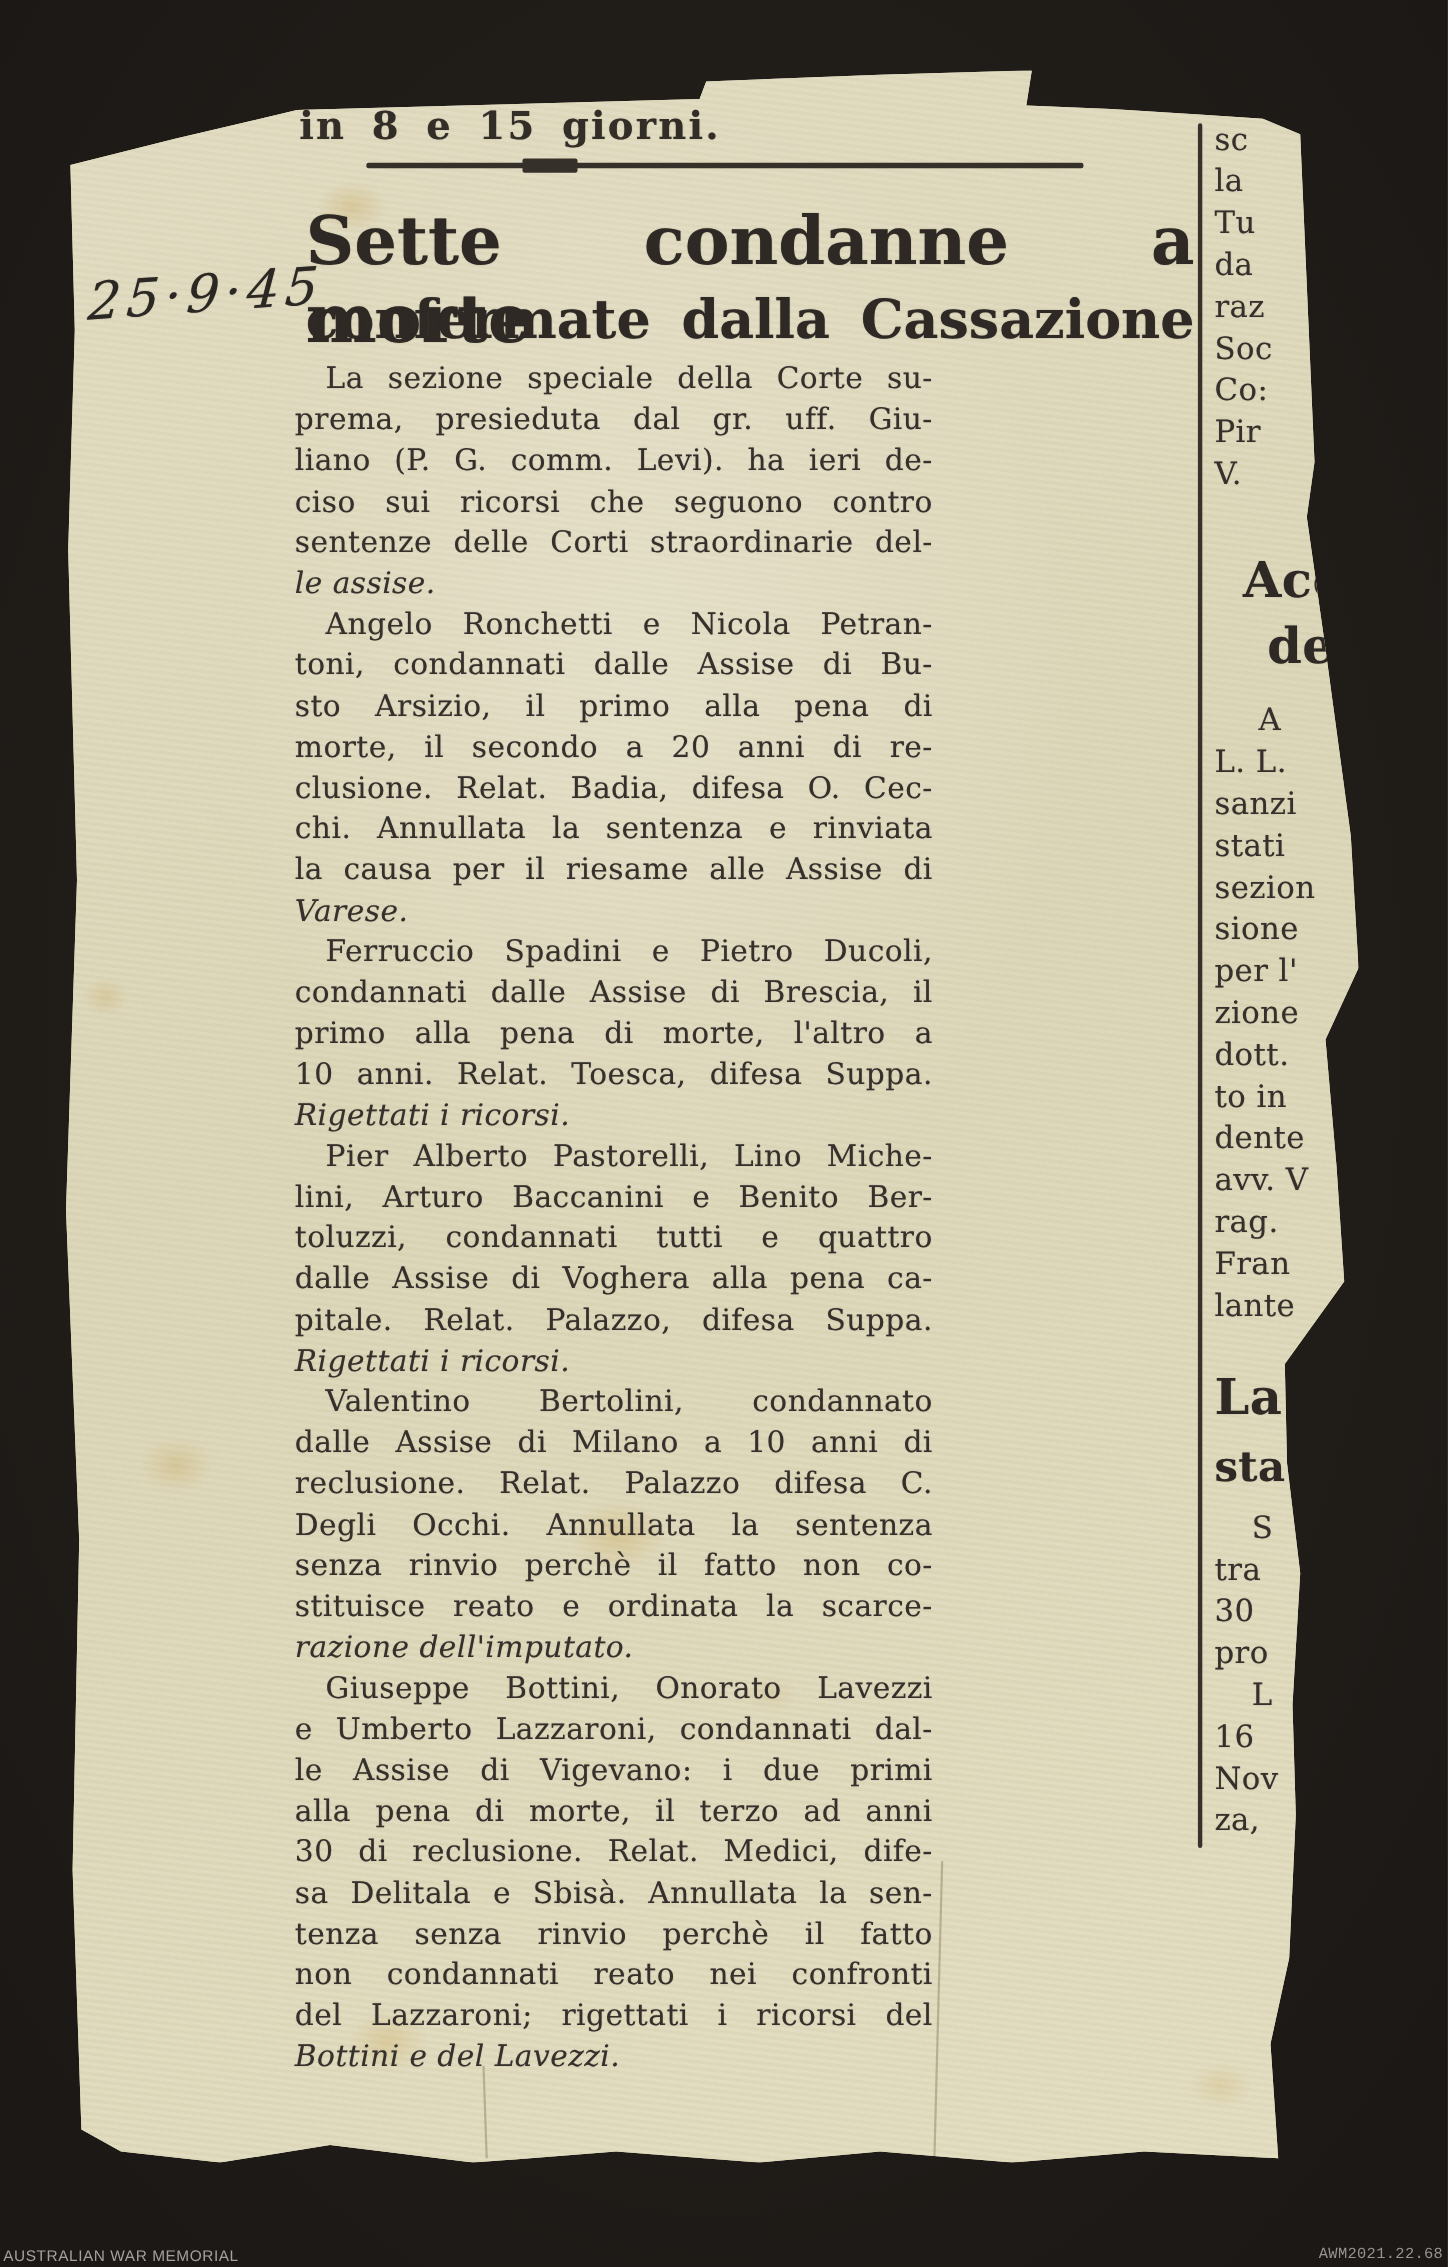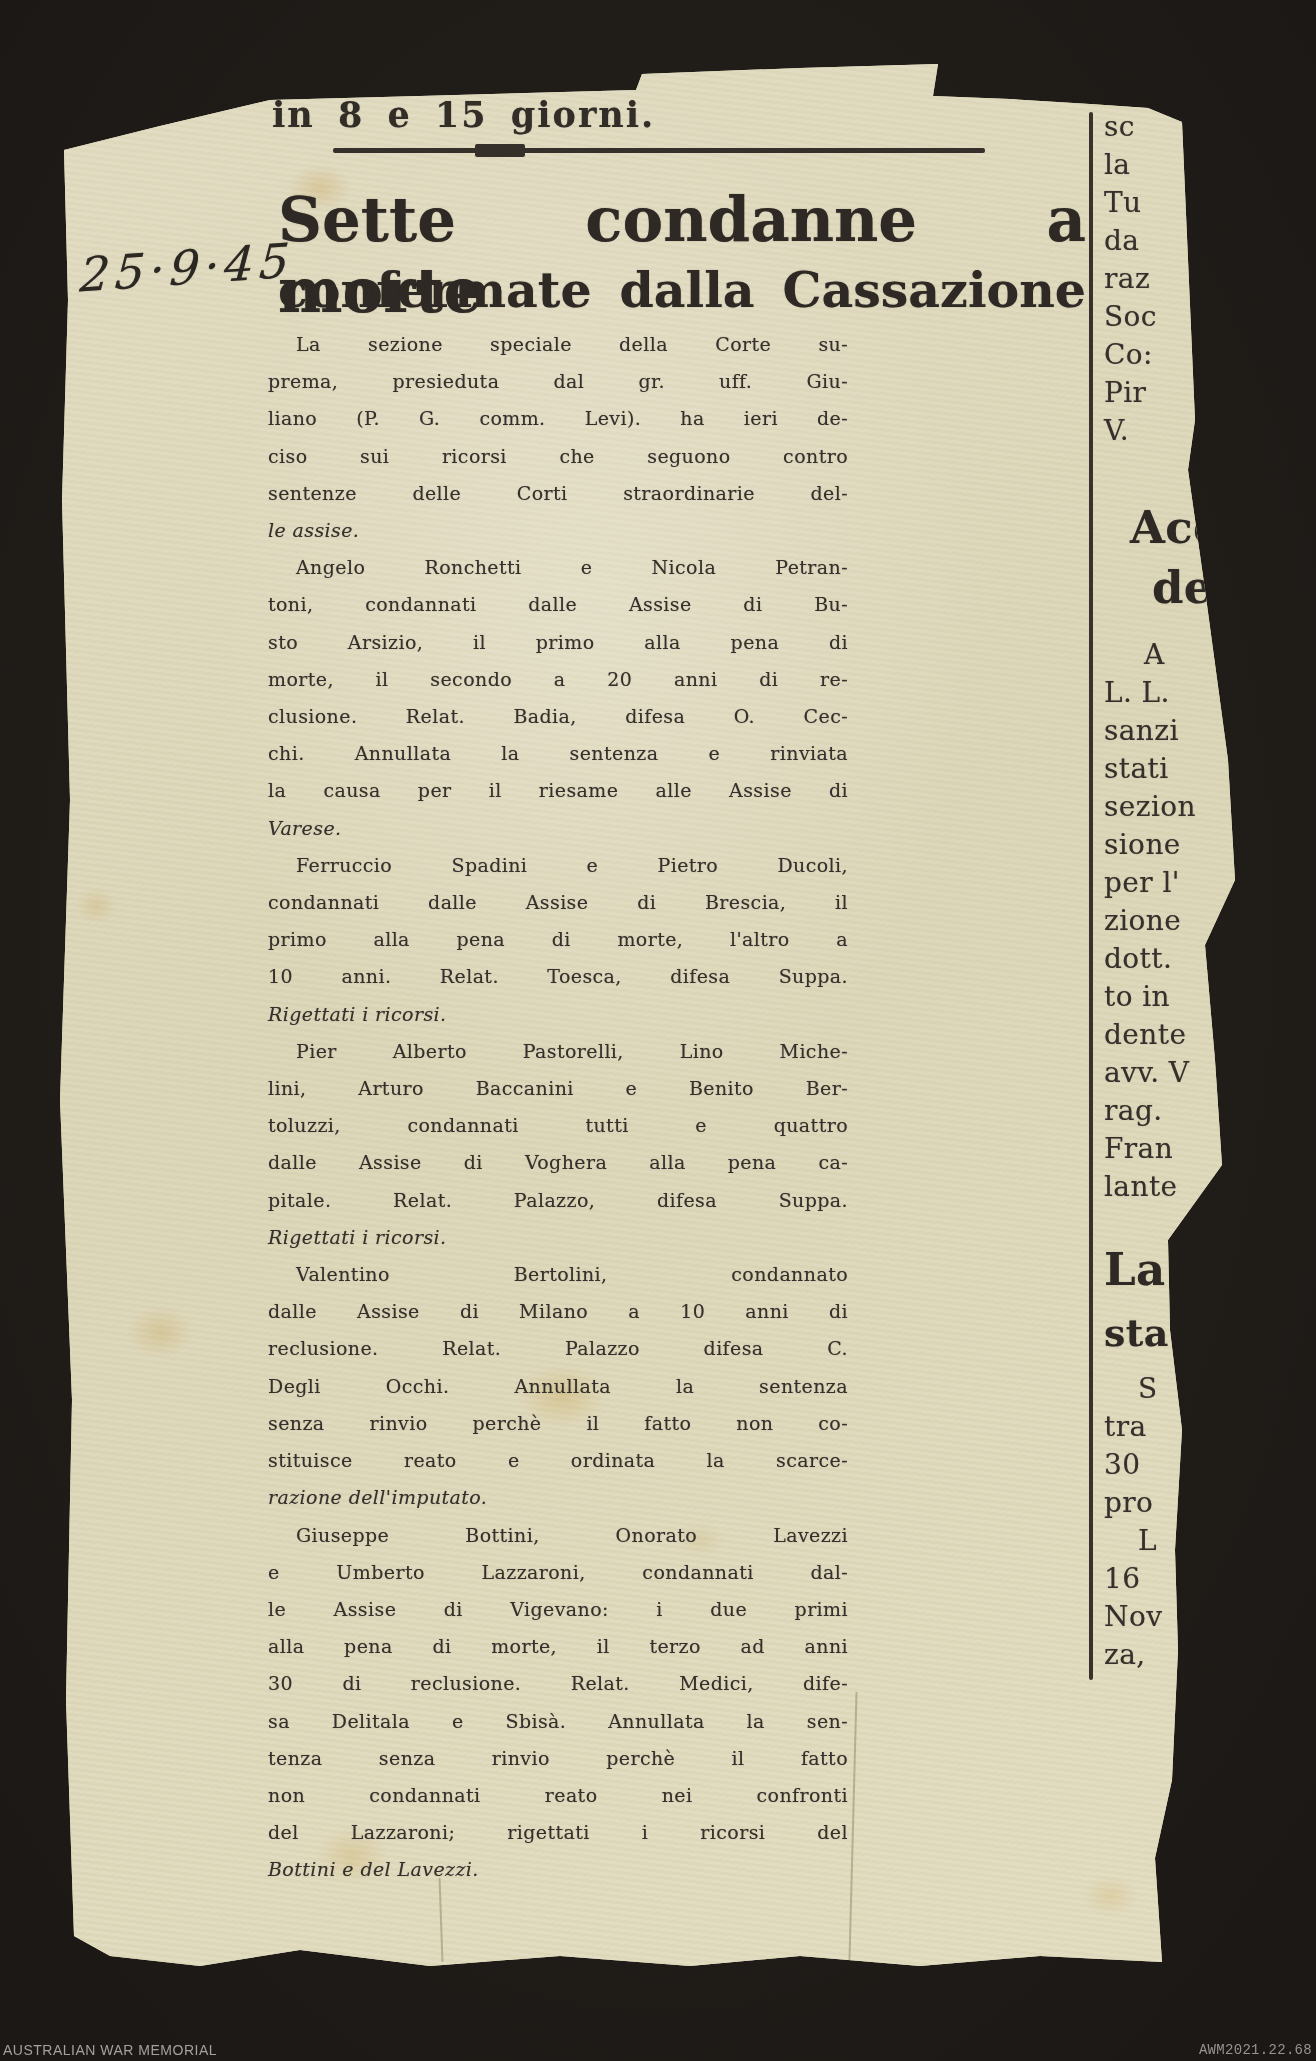--- a/index.html
+++ b/index.html
@@ -69,21 +69,21 @@
   .hand-date{
     position:absolute;left:80px;top:240px;
     font-size:47px;font-style:italic;letter-spacing:5px;
     color:#2b2723;transform:rotate(-4deg) skewX(-8deg);
     text-shadow:0 0 1px rgba(43,39,35,.5);
   }
 
   
   .article{
     position:absolute;left:268px;top:326px;width:580px;
-    font-size:19px;line-height:37.2px;letter-spacing:.4px;
+    font-size:27px;line-height:37.2px;letter-spacing:.4px;
     color:#35302b;text-shadow:0 0 1px rgba(53,48,43,.40);
   }
   .article .line{text-align:justify;text-align-last:justify;white-space:nowrap;}
   .article .line.end{text-align-last:left;white-space:normal;font-style:italic;}
   .article .line.first{text-indent:28px;}
 
   
   .col-rule{position:absolute;left:1089px;top:112px;width:4px;height:1568px;background:#38322b;border-radius:3px;}
   .right-col{
     position:absolute;left:1104px;top:108px;width:150px;

